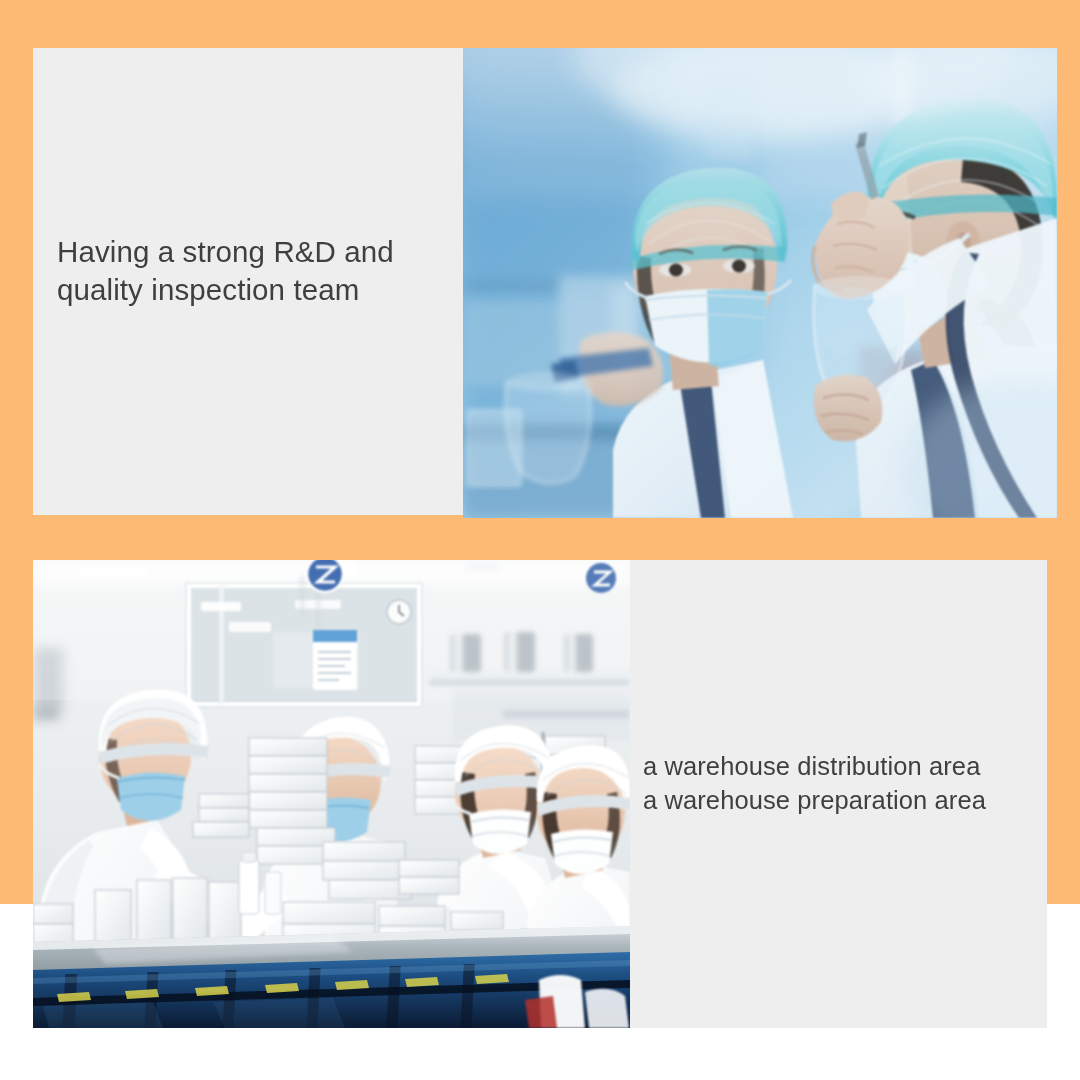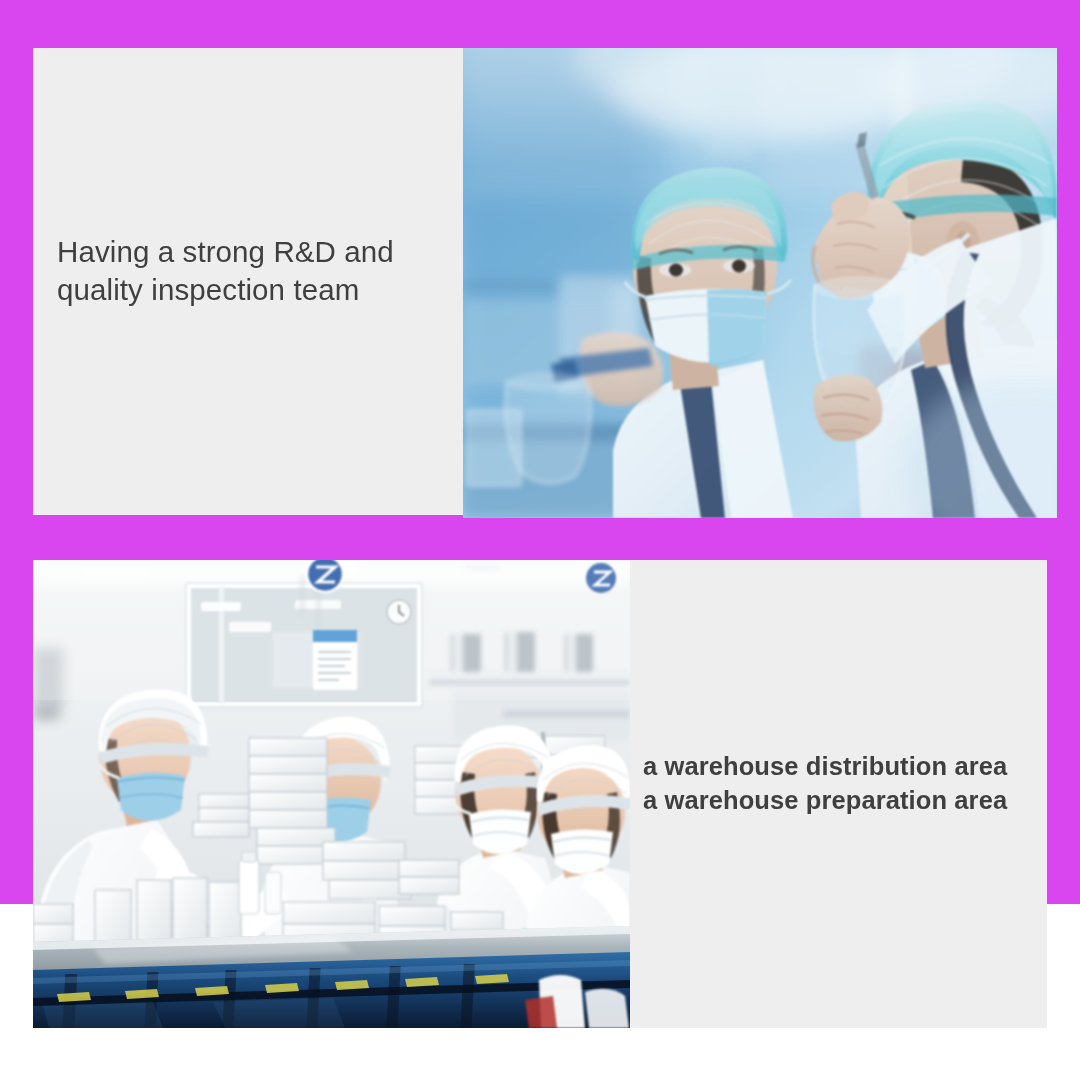--- a/index.html
+++ b/index.html
@@ -11,21 +11,21 @@
     width: 1080px;
     height: 1080px;
     overflow: hidden;
     font-family: "Liberation Sans", sans-serif;
   }
 
   .page {
     position: relative;
     width: 1080px;
     height: 904px;
-    background: #d946ef;
+    background: #fdba74;
   }
 
   
   .section-top {
     position: absolute;
     left: 33px;
     top: 48px;
     width: 1024px;
     height: 470px;
   }
@@ -75,21 +75,21 @@
     height: 468px;
     background: #eeeeee;
   }
   .caption-bottom {
     position: absolute;
     left: 610px;
     top: 190px;
     width: 420px;
     color: #3f3f3f;
     font-size: 25.5px;
-    font-weight: 700;
+    font-weight: 400;
     line-height: 1.33;
     letter-spacing: 0.1px;
     white-space: pre-line;
   }
   .photo-bottom {
     position: absolute;
     left: 0;
     top: 0;
     width: 597px;
     height: 468px;

